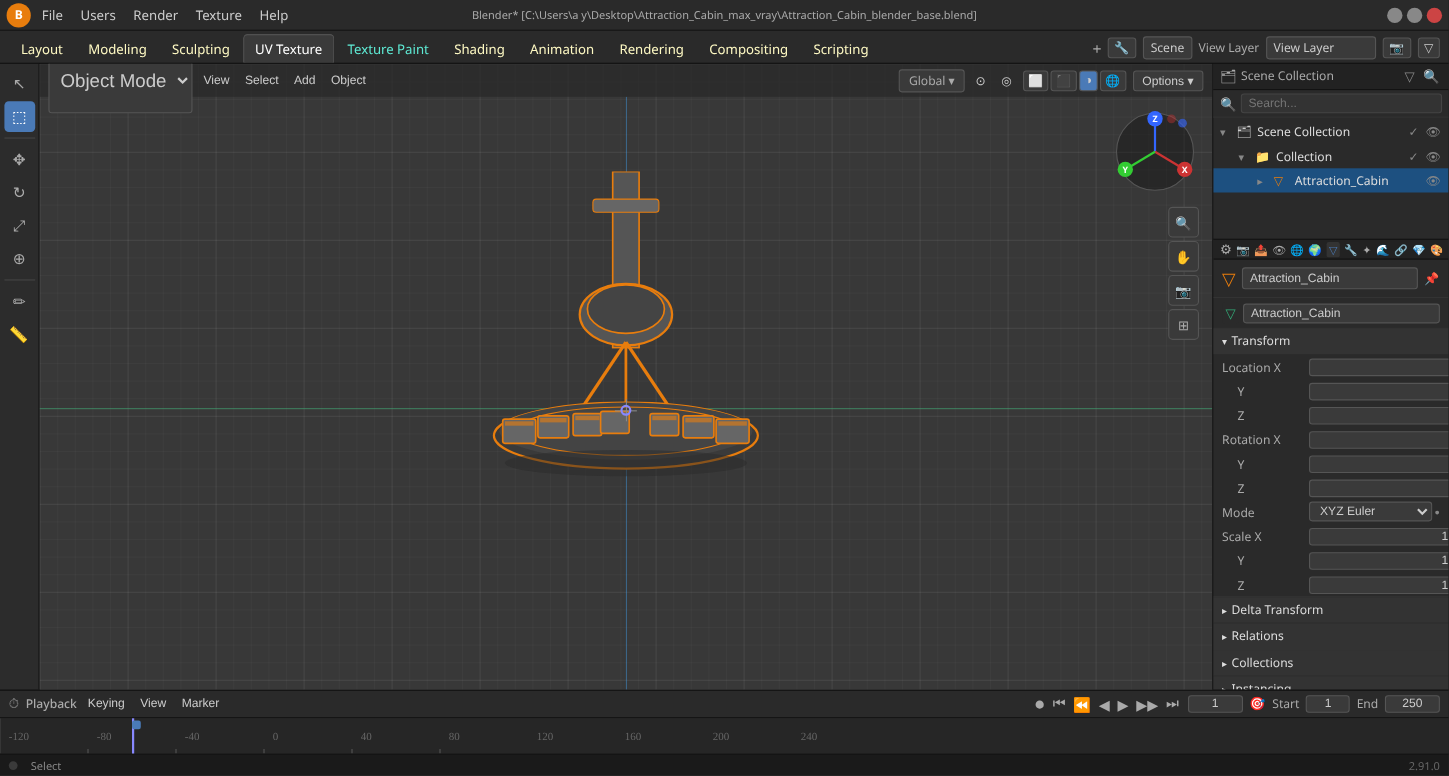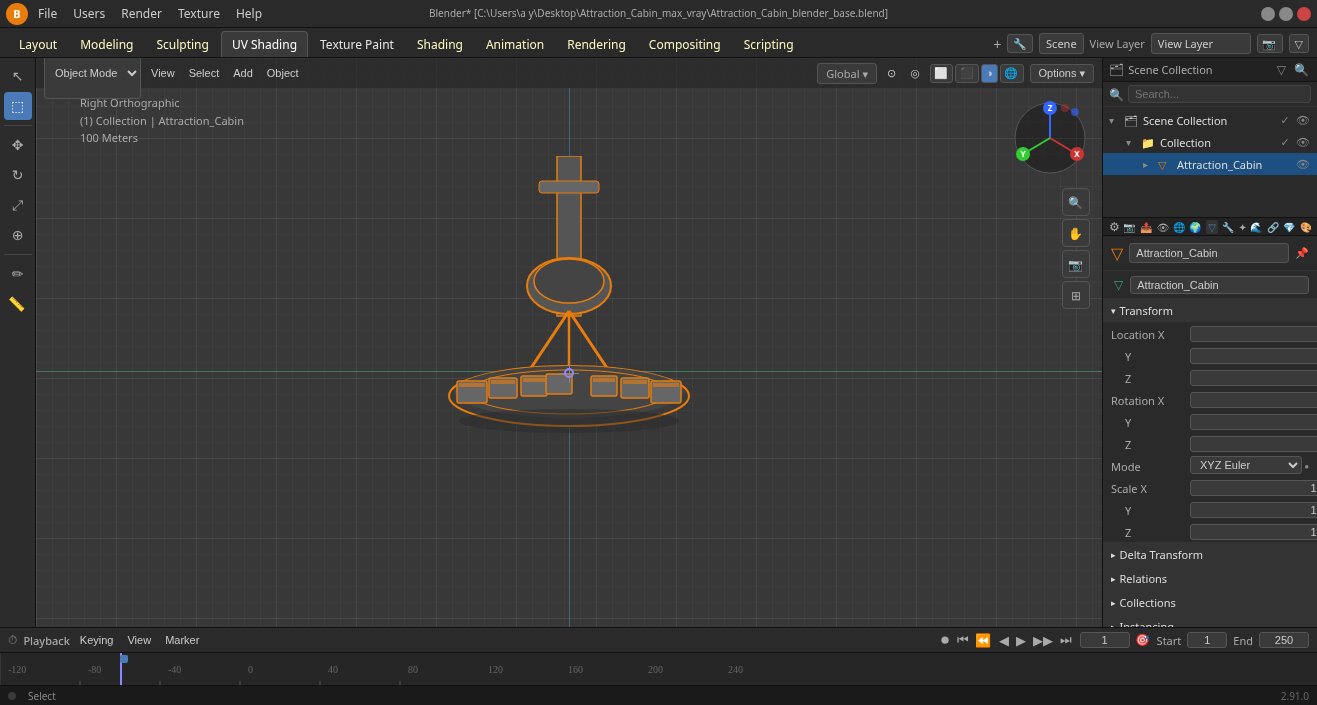--- a/index.html
+++ b/index.html
@@ -183,21 +183,21 @@
       padding: 0 8px;
       gap: 6px;
       z-index: 10;
       background: rgba(40,40,40,0.7);
     }
     .mode-select {
       background: #3a3a3a;
       border: 1px solid #555;
       color: #ccc;
       padding: 18px 6px;
-      font-size: 11px;
+      font-size: 17px;
       border-radius: 3px;
       cursor: pointer;
     }
     .vp-header-btn {
       background: none; border: none; color: #ccc; font-size: 11px; cursor: pointer; padding: 2px 4px;
     }
     .vp-header-spacer { flex: 1; }
     .vp-options-btn {
       background: #3a3a3a;
       border: 1px solid #555;
@@ -533,22 +533,22 @@
     <div class="win-btn" style="background:#888;"></div>
     <div class="win-btn" style="background:#888;"></div>
     <div class="win-btn" style="background:#c44;"></div>
   </div>
 </div>
 
 <div class="workspace-tabs">
   <div class="ws-tab">Layout</div>
   <div class="ws-tab">Modeling</div>
   <div class="ws-tab">Sculpting</div>
-  <div class="ws-tab active">UV Shading</div>
-  <div class="ws-tab" style="color:#e5e5e5;">Texture Paint</div>
+  <div class="ws-tab active">UV Texture</div>
+  <div class="ws-tab" style="color:#5eead4;">Texture Paint</div>
   <div class="ws-tab">Shading</div>
   <div class="ws-tab">Animation</div>
   <div class="ws-tab">Rendering</div>
   <div class="ws-tab">Compositing</div>
   <div class="ws-tab">Scripting</div>
   <div class="ws-tabs-spacer"></div>
   <div class="ws-right-area">
     <button class="plus-icon-btn">+</button>
     <div class="icon-btn">🔧</div>
     <span class="engine-select">Scene</span>
@@ -596,25 +596,20 @@
 
       <div style="display:flex;gap:2px;">
         <button class="vp-header-btn" style="background:#3a3a3a;border:1px solid #555;border-radius:3px;">⬜</button>
         <button class="vp-header-btn" style="background:#3a3a3a;border:1px solid #555;border-radius:3px;">⬛</button>
         <button class="vp-header-btn" style="background:#4a7ab7;border:1px solid #555;border-radius:3px;">◑</button>
         <button class="vp-header-btn" style="background:#3a3a3a;border:1px solid #555;border-radius:3px;">🌐</button>
       </div>
       <button class="vp-options-btn">Options ▾</button>
     </div>
 
-    <div class="viewport-info">
-      <div>Right Orthographic</div>
-      <div>(1) Collection | Attraction_Cabin</div>
-      <div>100 Meters</div>
-    </div>
 
     <div class="model-container">
       <svg class="model-svg" viewBox="0 0 280 340">
 
         <rect x="128" y="0" width="24" height="160" fill="#555" stroke="#e87d0d" stroke-width="1.5"></rect>
 
         <rect x="110" y="25" width="60" height="12" rx="3" fill="#666" stroke="#e87d0d" stroke-width="1"></rect>
 
         <ellipse cx="140" cy="130" rx="42" ry="28" fill="#555" stroke="#e87d0d" stroke-width="2"></ellipse>
         <ellipse cx="140" cy="125" rx="35" ry="22" fill="#444" stroke="#e87d0d" stroke-width="1.5"></ellipse>

